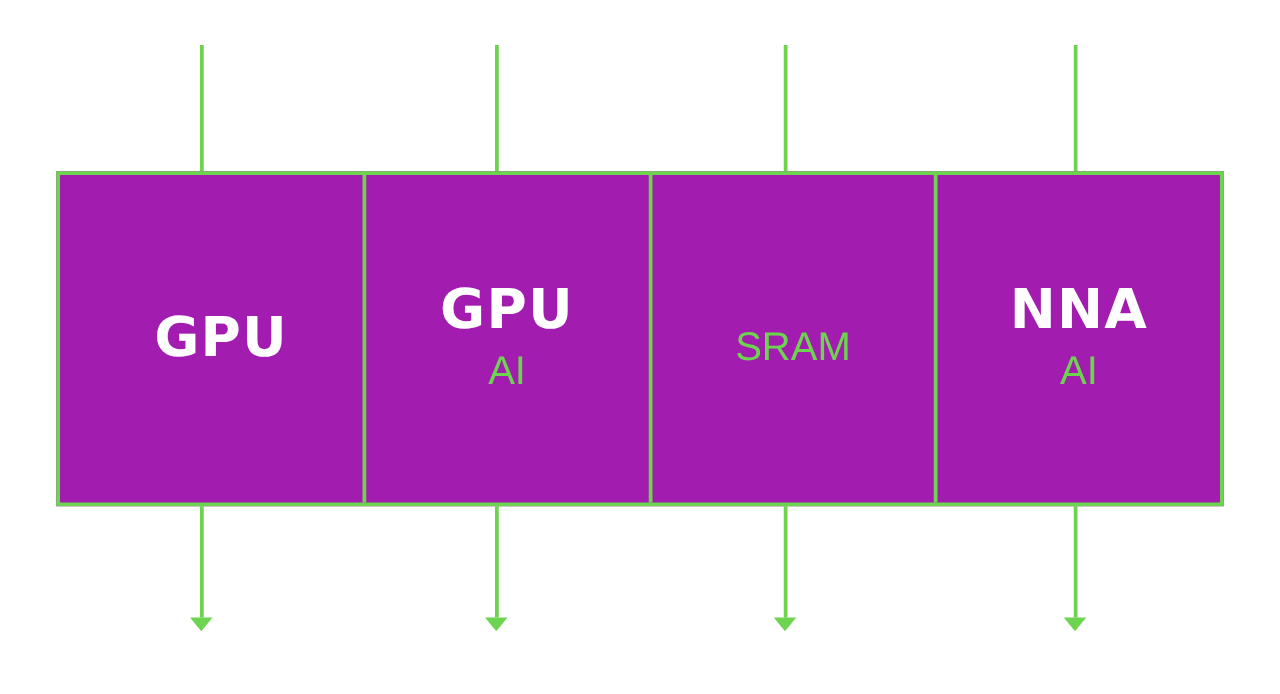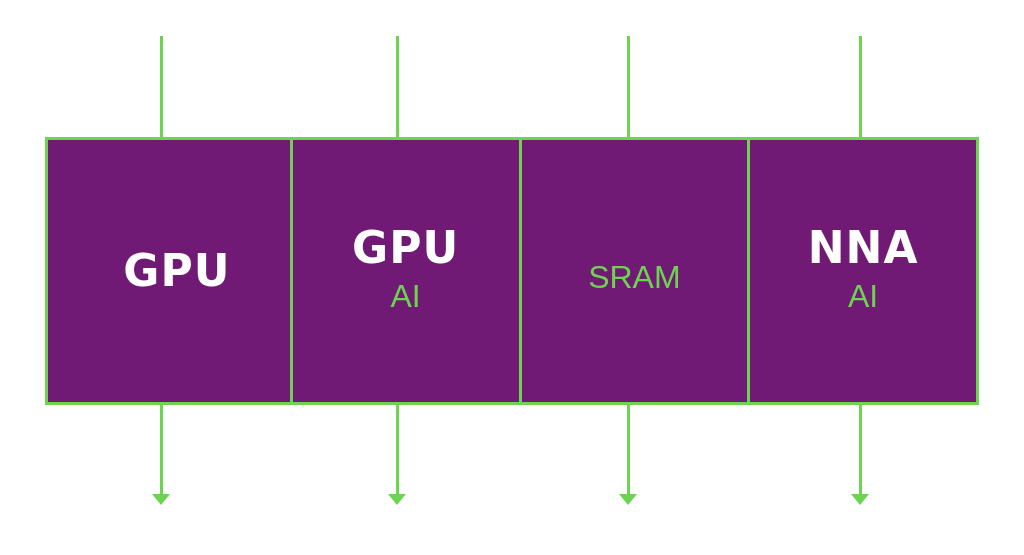--- a/index.html
+++ b/index.html
@@ -1,17 +1,17 @@
 <!DOCTYPE html>
 <html><head>
 <meta charset="utf-8">
 <style>
   html, body { margin:0; padding:0; background:#ffffff; }
   body { width:1024px; height:555px; position:relative; overflow:hidden; font-family:"Liberation Sans", sans-serif; }
-  .box { position:absolute; left:45px; top:137px; width:934px; height:268px; background:#701a75; border:3px solid #6dd44f; box-sizing:border-box; display:flex;padding-left:16px; }
+  .box { position:absolute; left:45px; top:137px; width:934px; height:268px; background:#a21caf; border:3px solid #6dd44f; box-sizing:border-box; display:flex;padding-left:16px; }
   .cell { flex:1; position:relative; border-right:3px solid #6dd44f; display:flex; flex-direction:column; align-items:center; justify-content:center; }
   .cell:last-child { border-right:none; }
   .logo { color:#ffffff; font-family:"DejaVu Sans", sans-serif; font-weight:bold; font-size:44px; letter-spacing:1px; line-height:44px; }
   .sub { color:#6dd44f; font-size:32px; line-height:40px; margin-top:6px; }
   .line { position:absolute; width:3px; background:#6dd44f; }
   .arrowhead { position:absolute; width:0; height:0; border-left:9px solid transparent; border-right:9px solid transparent; border-top:11px solid #6dd44f; }
 </style>
 </head>
 <body>
 

